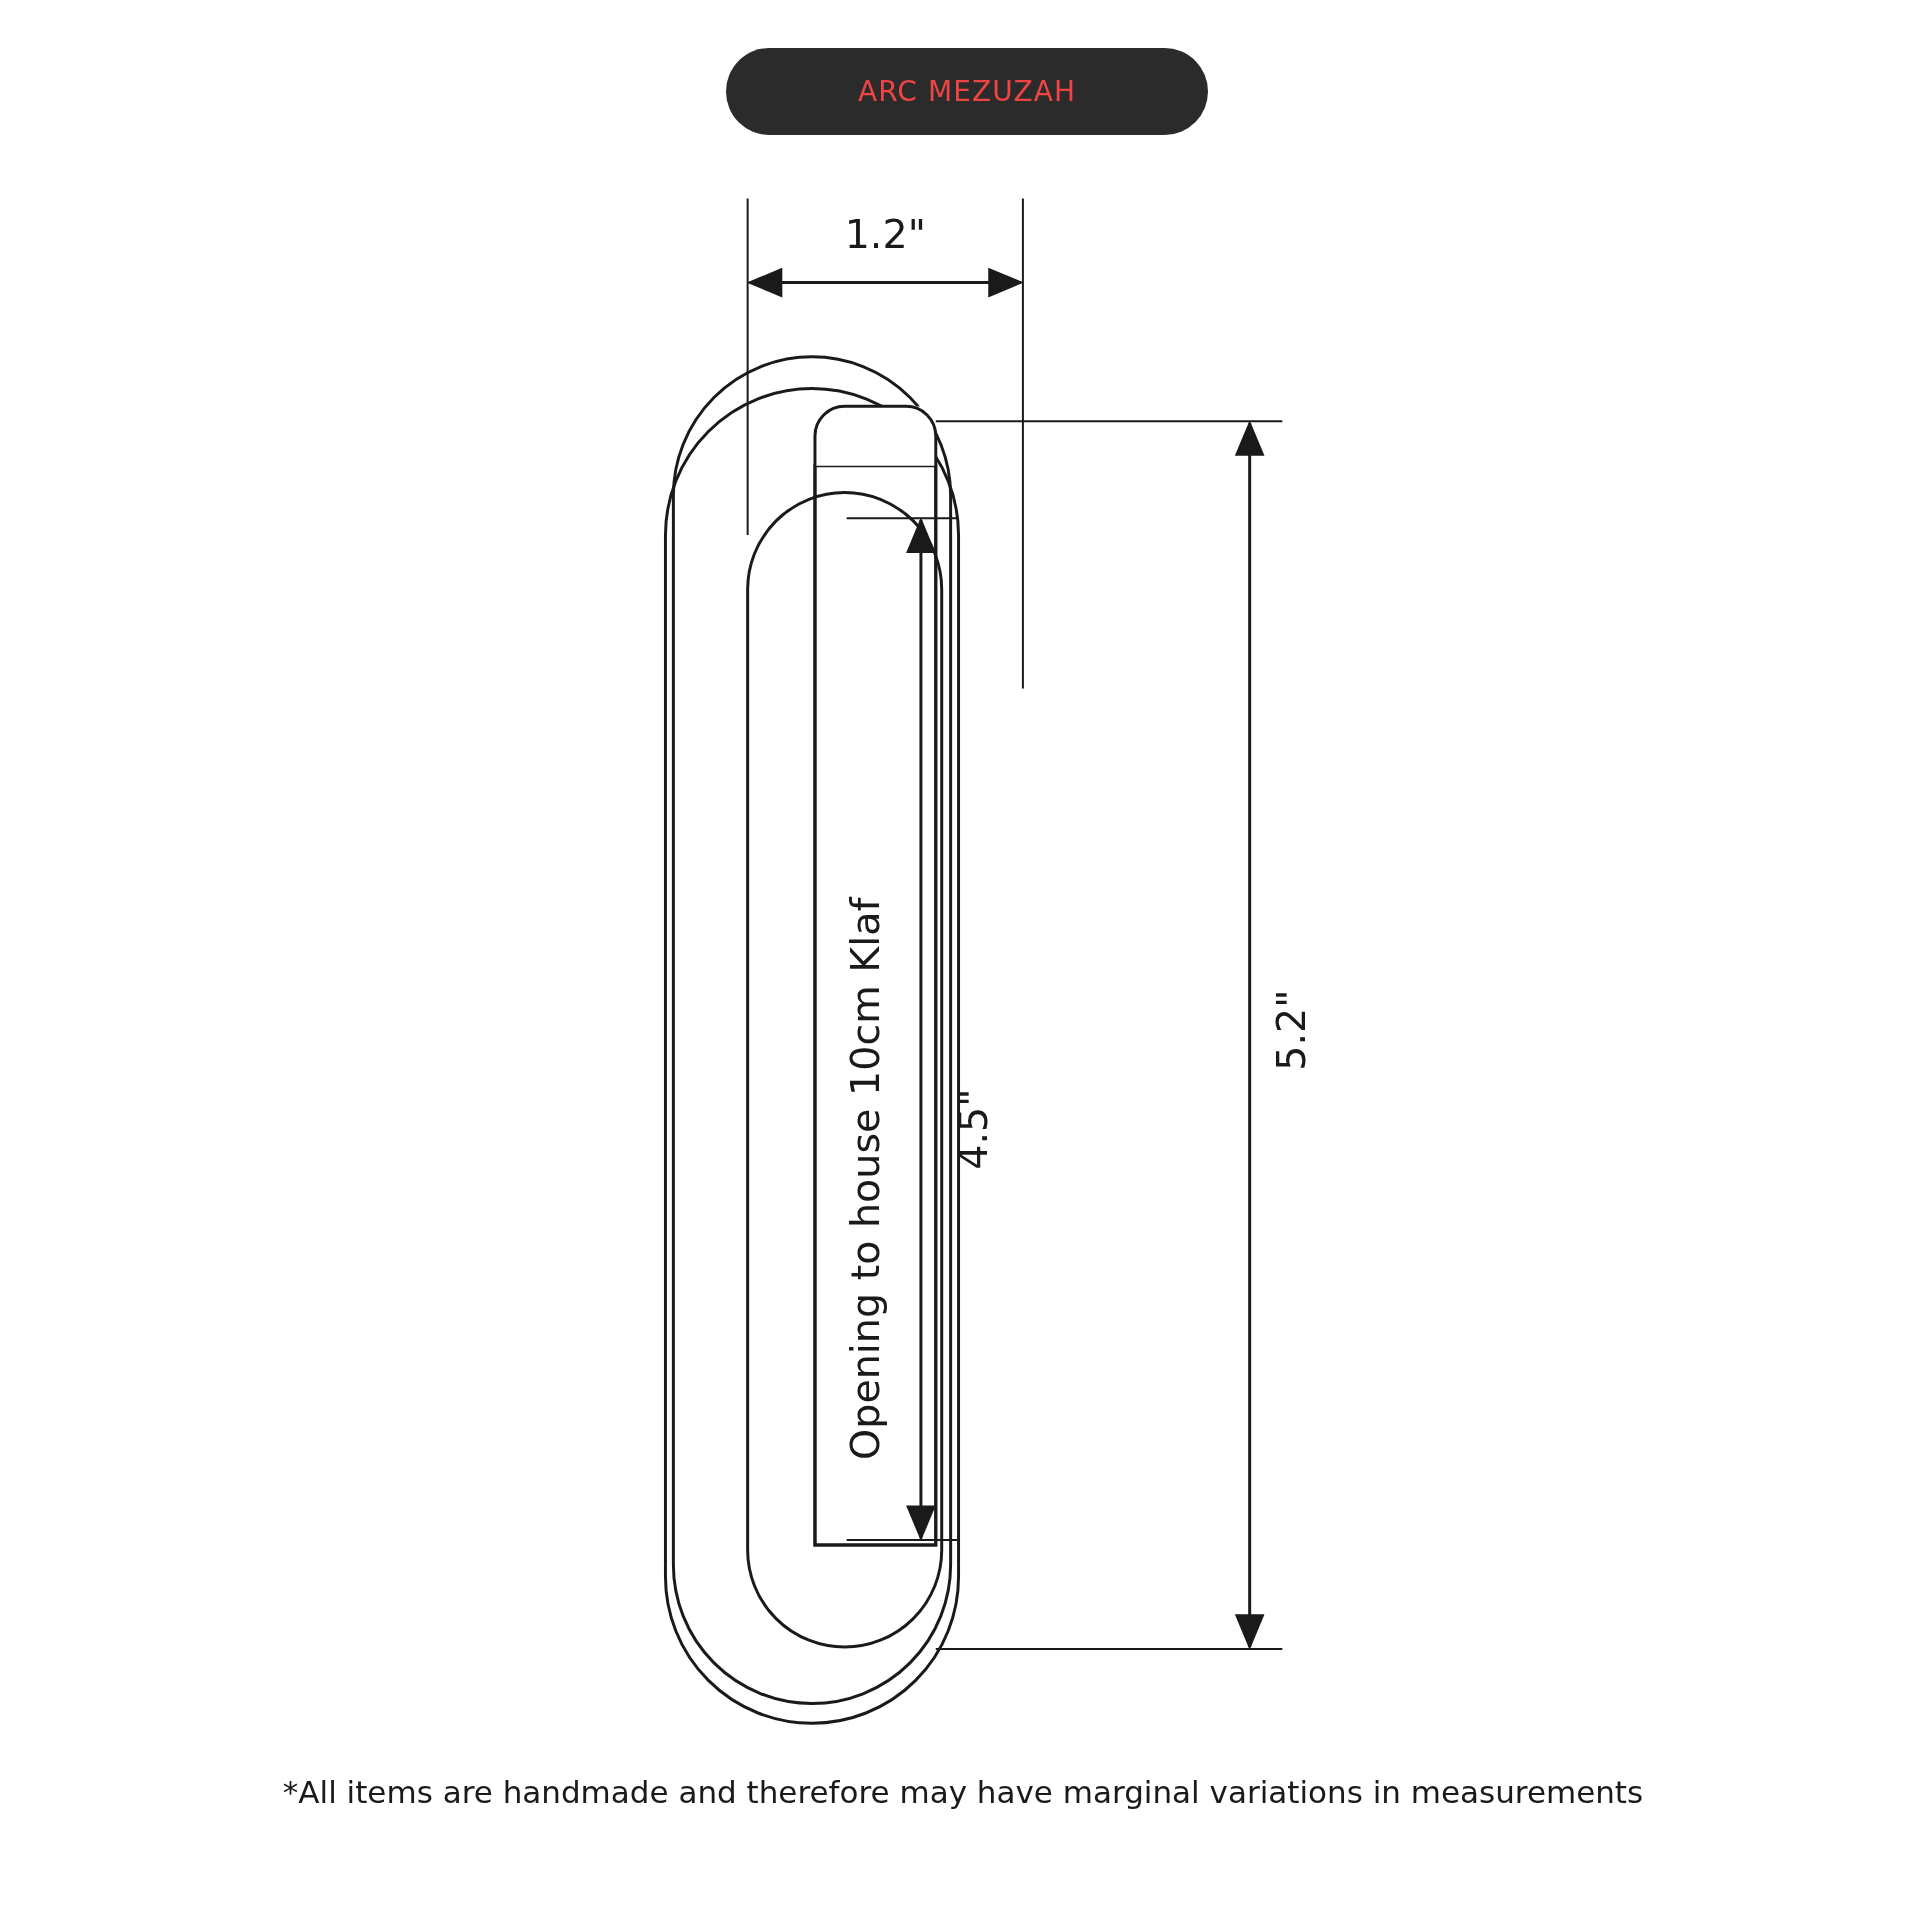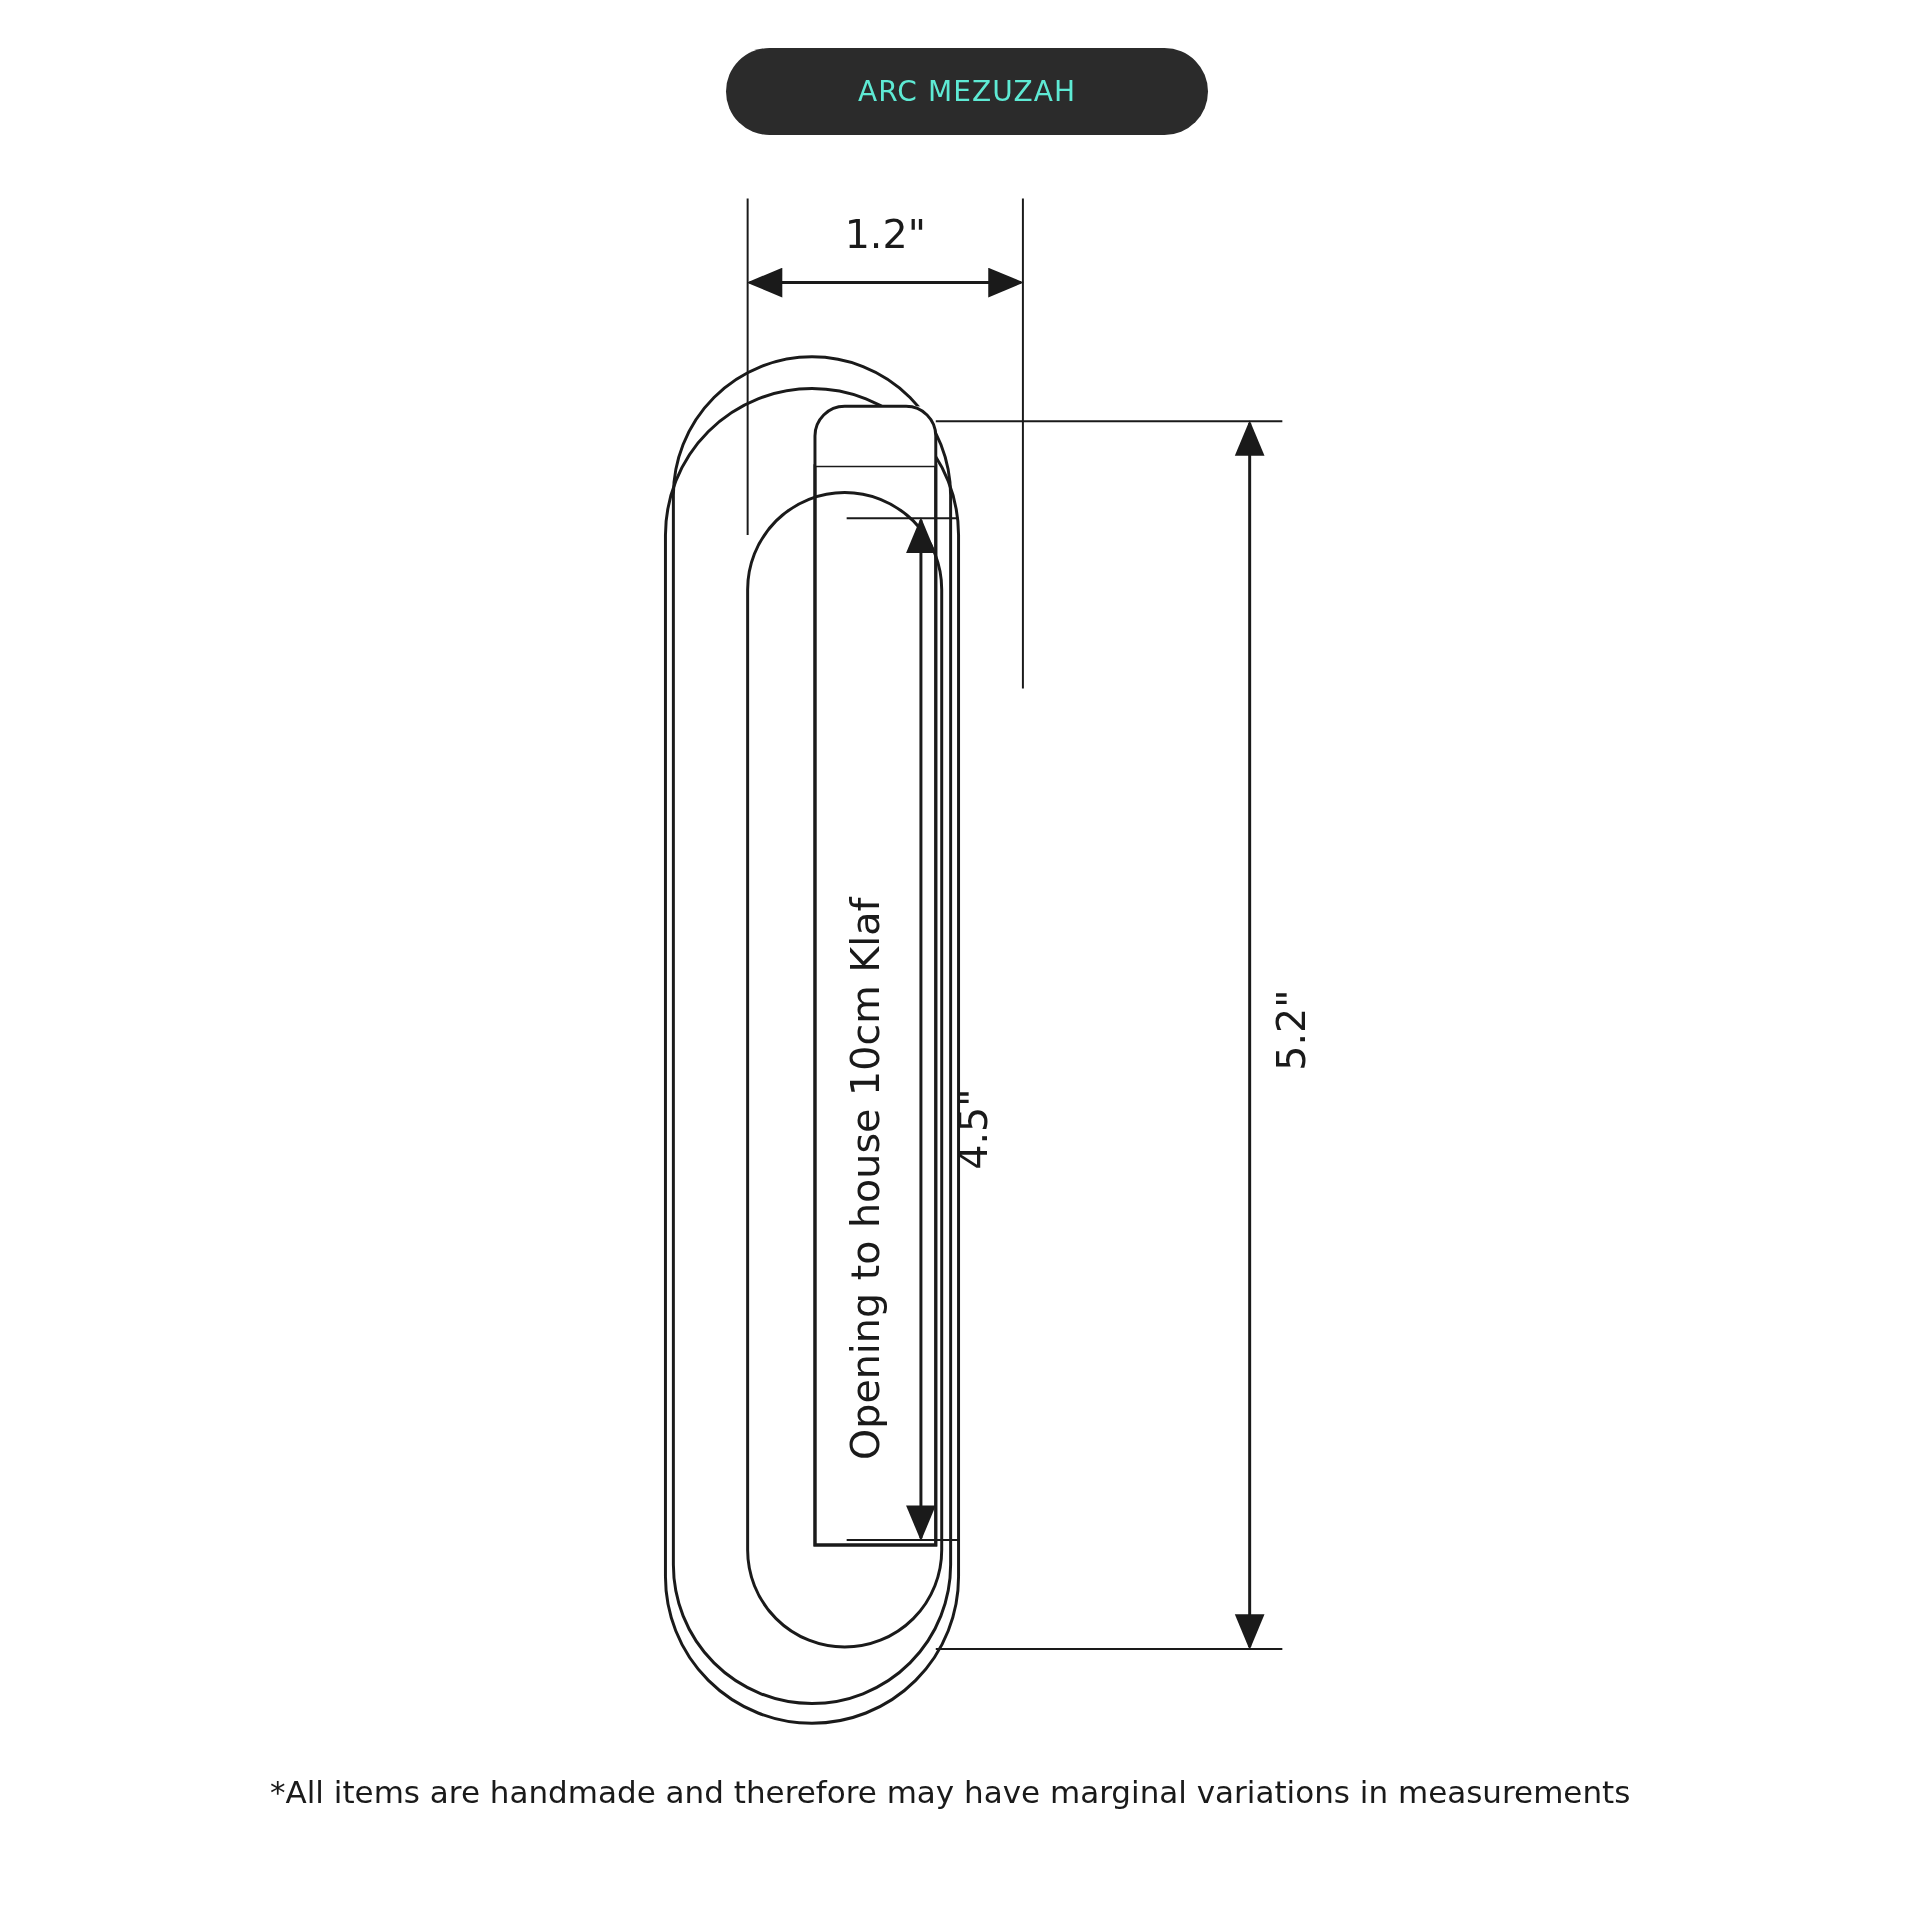--- a/index.html
+++ b/index.html
@@ -27,21 +27,21 @@
     top: 48px;
     width: 482px;
     height: 87px;
     background: #2b2b2b;
     border-radius: 44px;
     display: flex;
     align-items: center;
     justify-content: center;
   }
   .title-pill-label {
-    color: #5eead4;
+    color: #ef4444;
     font-size: 28px;
     letter-spacing: 1.1px;
     font-family: "DejaVu Sans", sans-serif;
     white-space: nowrap;
   }
 
   
   .drawing {
     position: absolute;
     left: 0;
@@ -52,21 +52,21 @@
   .drawing svg {
     display: block;
   }
 
   
   .footnote {
     position: absolute;
     left: 270px;
     top: 1770px;
     width: 1386px;
-    text-align: left;
+    text-align: center;
     font-size: 31px;
     line-height: 1.45;
     color: #1a1a1a;
     font-family: "DejaVu Sans", sans-serif;
   }
 
   
   text {
     font-family: "DejaVu Sans", sans-serif;
     fill: #1a1a1a;

